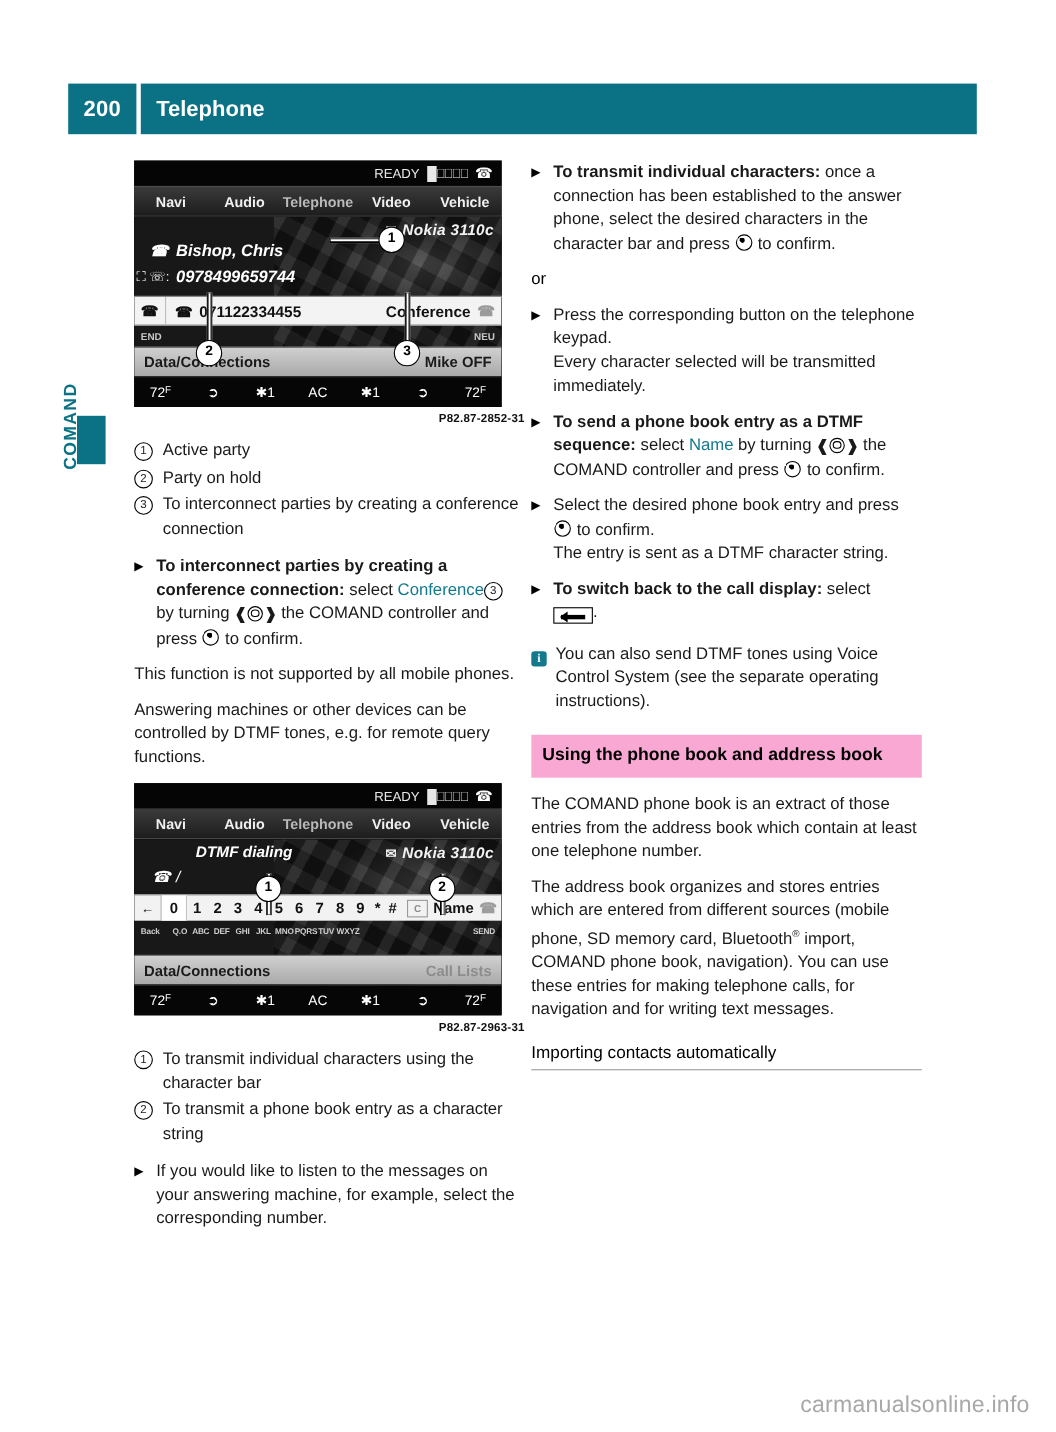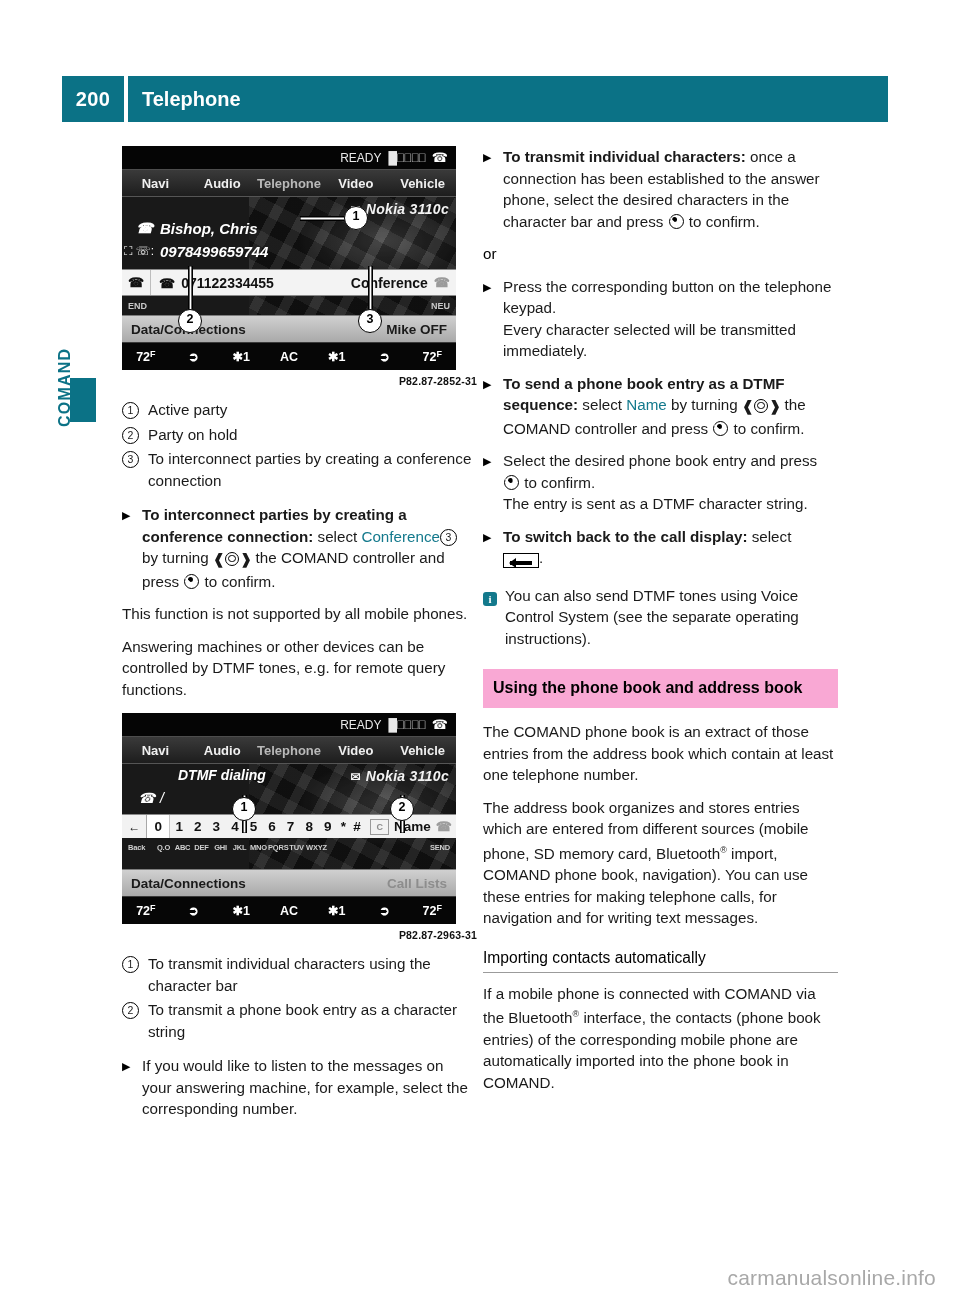--- a/index.html
+++ b/index.html
@@ -419,21 +419,21 @@
   .cmd-bottom .rt { margin-left: auto; }
   .cmd-bottom .rt.dim { color: #8d8d8d; }
 
   .cmd-climate {
     height: 27px;
     background: #060606;
     color: #fff;
     display: flex;
     align-items: center;
     font-size: 12.5px;
-    font-weight: bold;
+    font-weight: normal;
     border-top: 1px solid #3a3a3a;
   }
   .cmd-climate .c { flex: 1; text-align: center; }
   .cmd-climate sup { font-size: 8px; vertical-align: 4px; }
   .cmd-climate .deg { font-size: 9px; }
 
   
   .cmd-dtmf-head {
     position: relative;
     z-index: 2;
@@ -788,16 +788,15 @@
   </div>
 
   <div class="h-section">Using the phone book and address book</div>
 
   <div class="p">The COMAND phone book is an extract of those entries from the address book which contain at least one telephone number.</div>
 
   <div class="p">The address book organizes and stores entries which are entered from different sources (mobile phone, SD memory card, Bluetooth<sup style="font-size:9px;">®</sup> import, COMAND phone book, navigation). You can use these entries for making telephone calls, for navigation and for writing text messages.</div>
 
   <div class="h-underline">Importing contacts automatically</div>
 
-  <div class="p">If a mobile phone is connected with COMAND via the Bluetooth<sup style="font-size:9px;">®</sup> interface, the contacts (phone book entries) of the corresponding mobile phone are automatically imported into the phone book in COMAND.</div>
 </div>
 
 <div class="watermark">carmanualsonline.info</div>
 
 </body></html>

